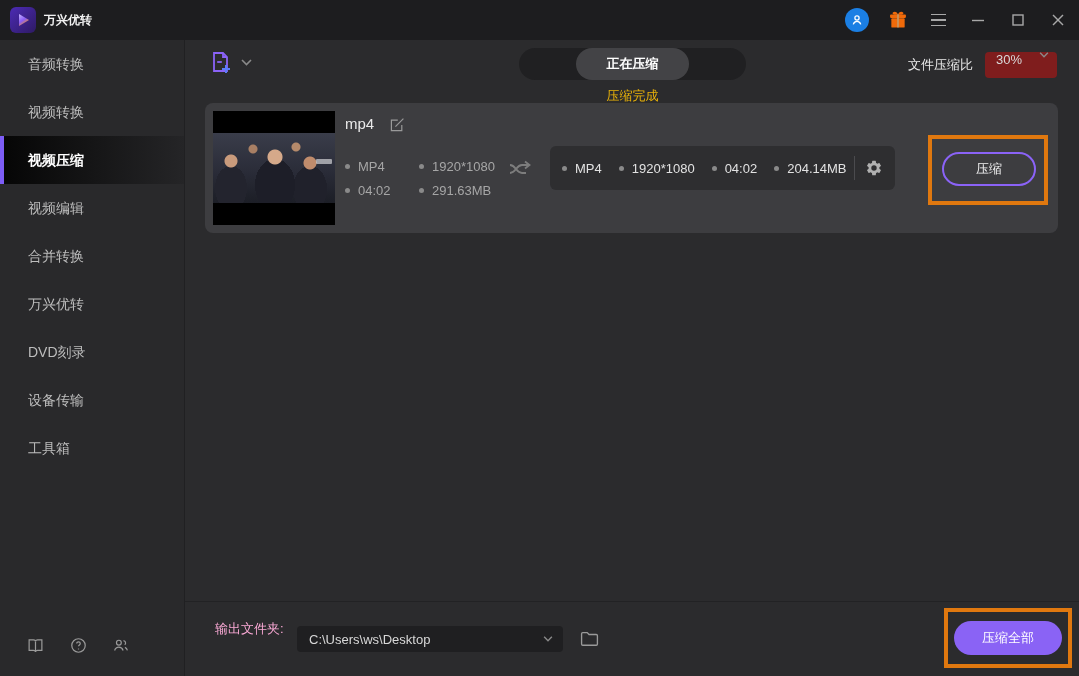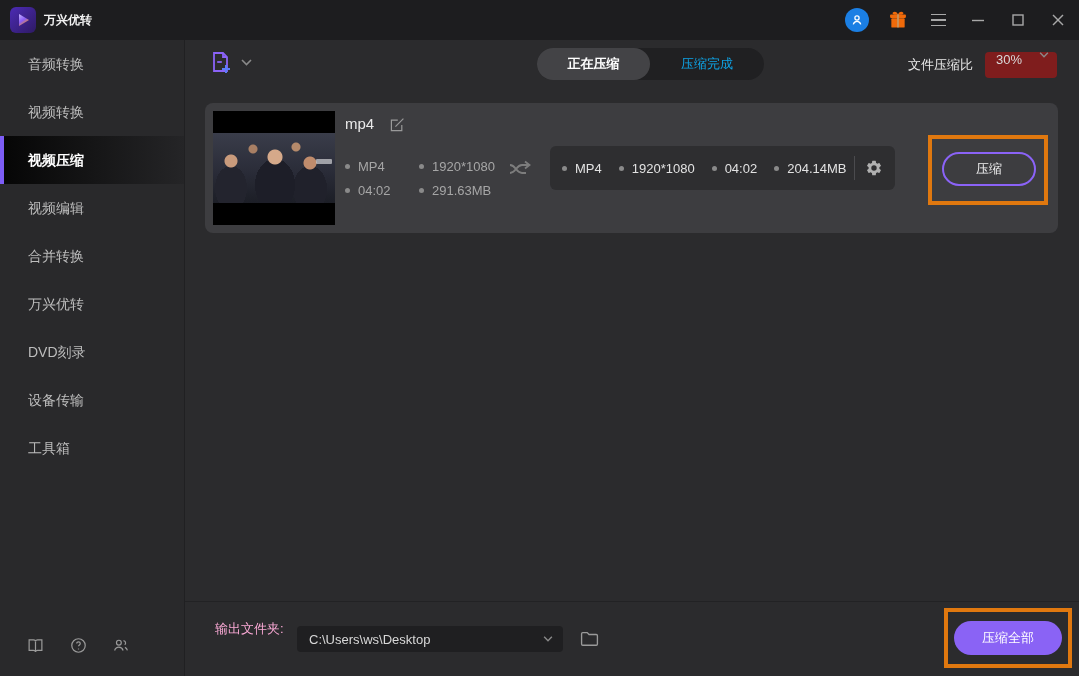--- a/index.html
+++ b/index.html
@@ -24,24 +24,24 @@
   .side-item.active { background:linear-gradient(90deg,#060606,#252527); color:#ffffff; font-weight:700;
                       border-left:4px solid #7d5df6; padding-left:24px; }
   .side-footer { position:absolute; left:26px; bottom:22px; display:flex; gap:25px; }
   .side-footer .icon-btn { width:18px; height:18px; }
 
   
   .main { position:absolute; left:185px; top:40px; width:894px; height:636px; background:#2b2b2d; }
 
   
   .addfile { position:absolute; left:24px; top:10px; display:flex; align-items:center; gap:8px; cursor:pointer; }
-  .tabs { position:absolute; left:352px; top:8px; width:227px; height:32px; background:#202022; border-radius:16px; display:flex; align-items:center; }
+  .tabs { position:absolute; left:334px; top:8px; width:227px; height:32px; background:#202022; border-radius:16px; display:flex; align-items:center;flex-direction:column; }
   .tab { height:32px; line-height:32px; text-align:center; font-size:13px; cursor:pointer; border-radius:16px; }
   .tab.active { width:113px; background:#434346; color:#ffffff; font-weight:700; }
-  .tab.inactive { flex:1; color:#0ea5e9; }
+  .tab.inactive { flex:1; color:#eab308; }
   .ratio-group { position:absolute; right:22px; top:12px; display:flex; align-items:center; gap:12px; }
   .ratio-label { color:#eaeaea; font-size:13px;font-family:Liberation Mono, monospace; }
   .ratio-select { width:72px; height:26px; background:#7f1d1d; border-radius:4px; display:flex; align-items:flex-start;
                   padding:0 8px 0 11px; color:#d8d8d8; font-size:13px; cursor:pointer; justify-content:space-between; }
 
   
   .card { position:absolute; left:20px; top:63px; width:853px; height:130px; background:#3d3d40; border-radius:8px; }
   .thumb { position:absolute; left:8px; top:8px; width:122px; height:114px; background:#000; overflow:hidden; cursor:pointer; }
   .thumb-frame { position:absolute; left:0; top:22px; width:122px; height:70px;
      background:

